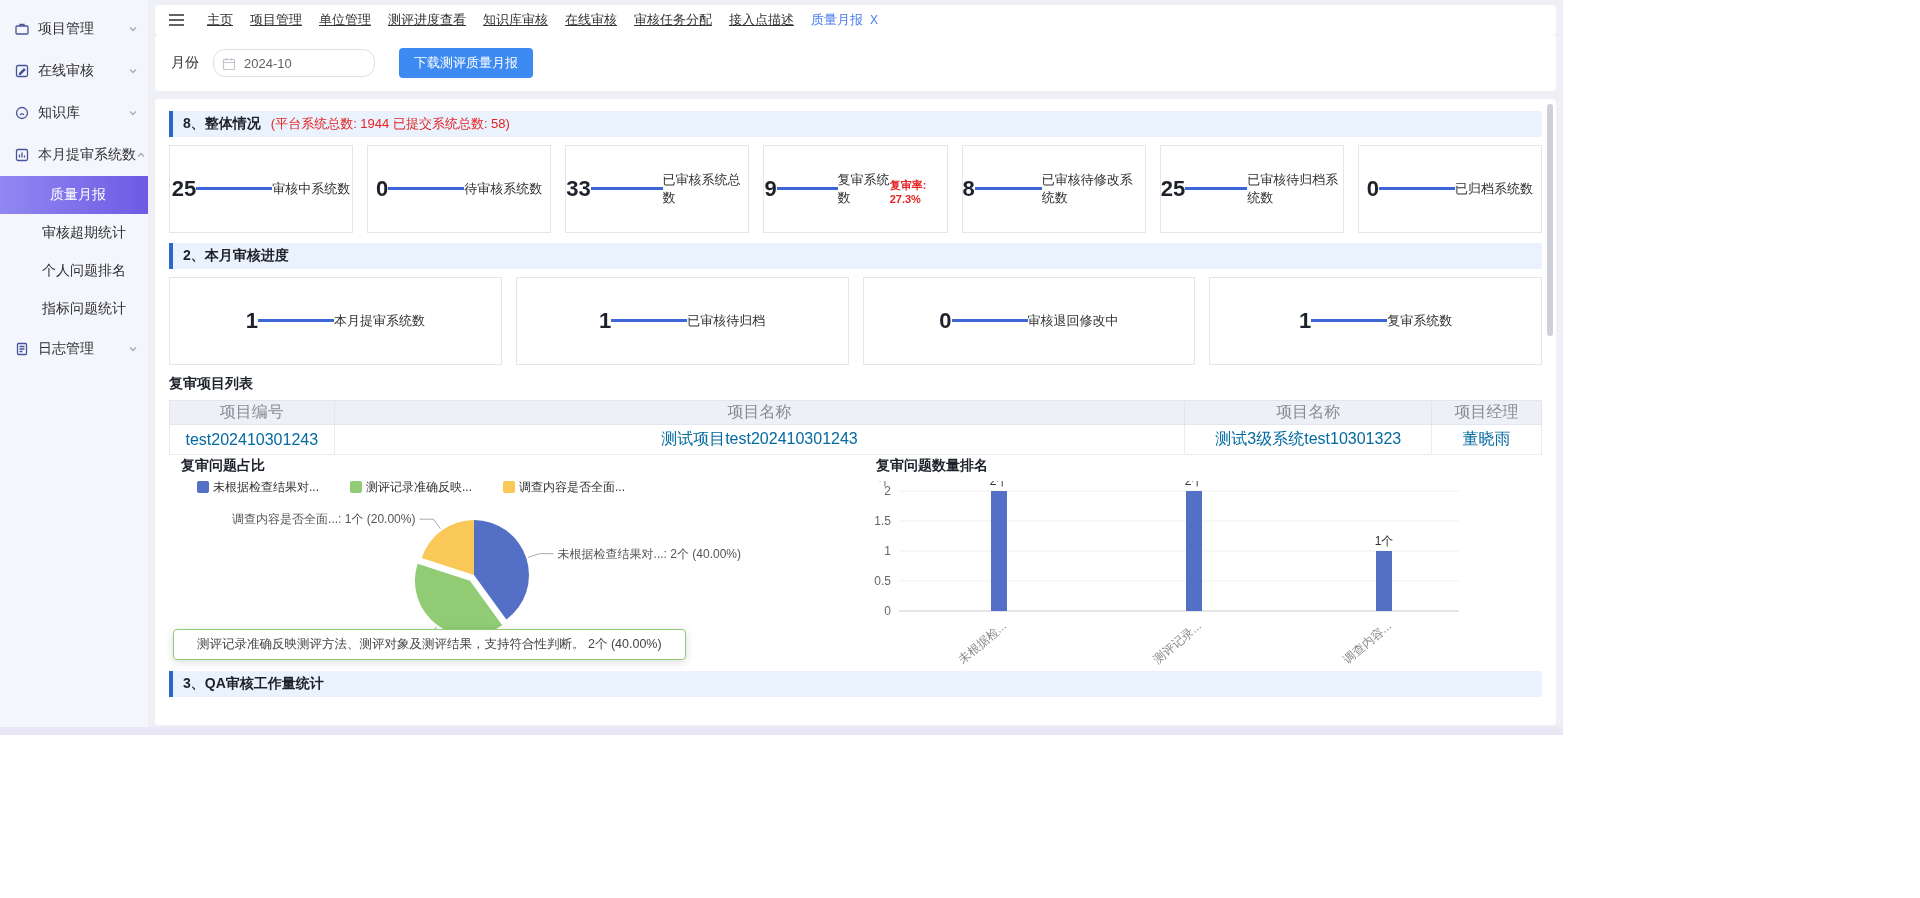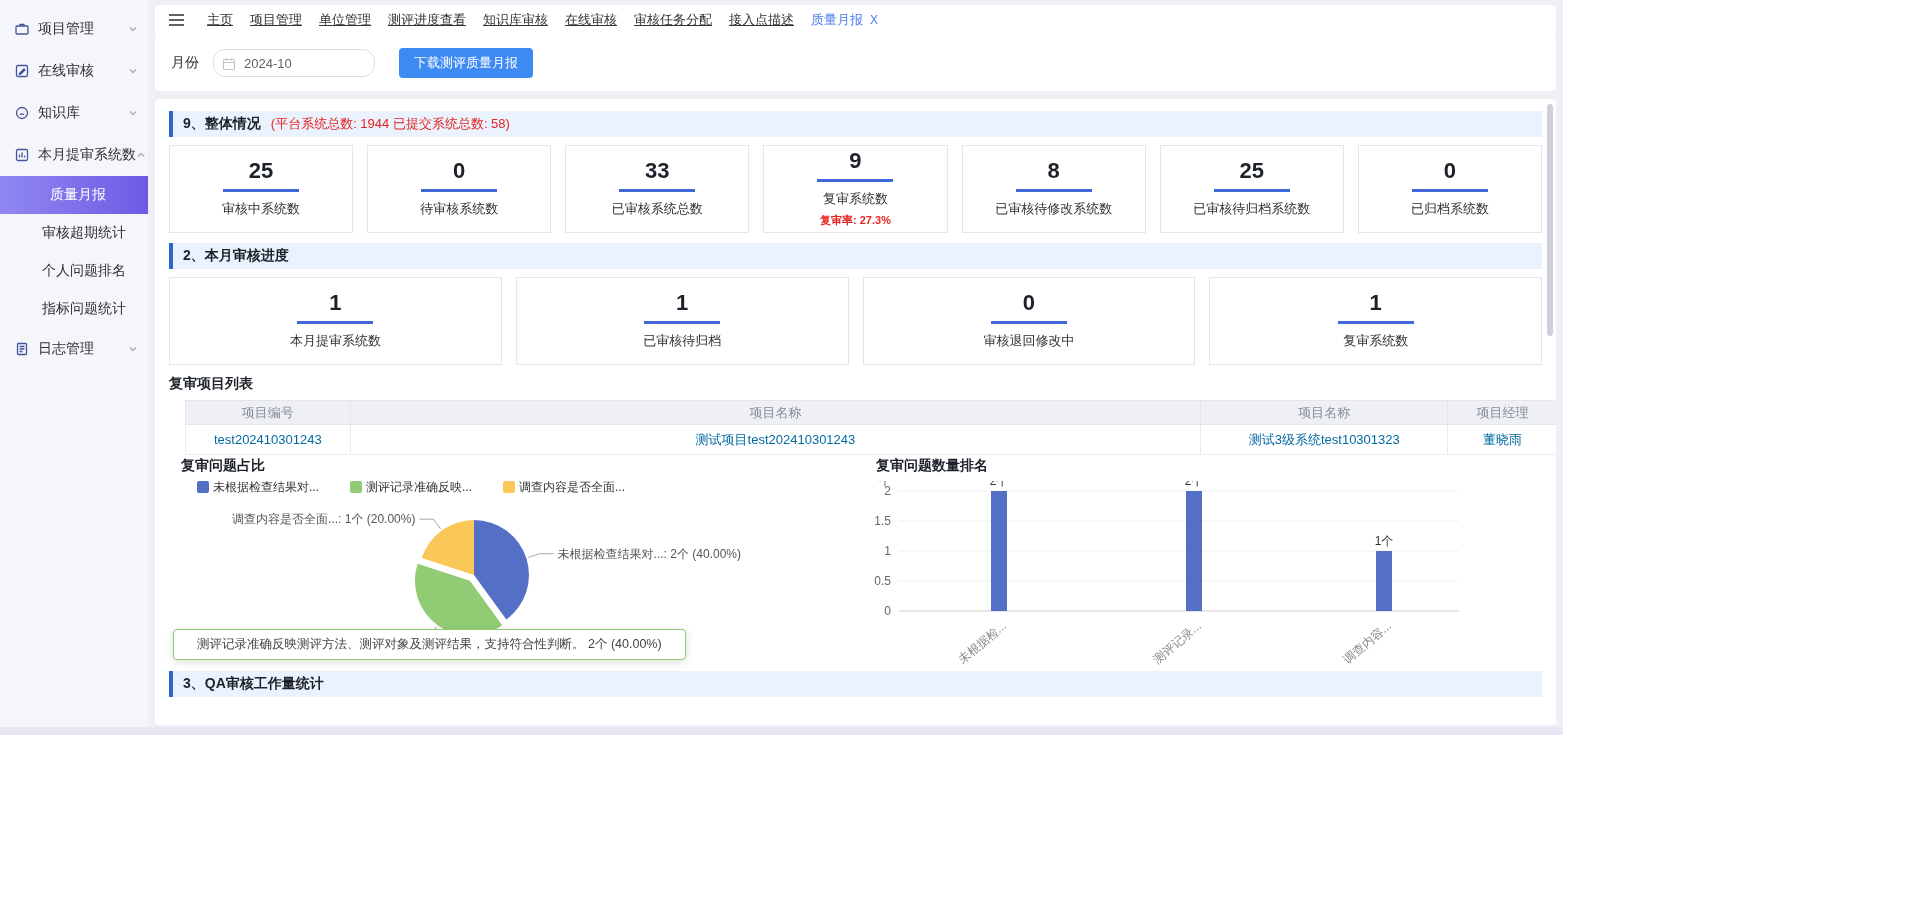--- a/index.html
+++ b/index.html
@@ -33,28 +33,28 @@
   .btn-primary { margin-left:24px; background:#3d8bf2; color:#fff; border:none; border-radius:4px; height:30px; padding:0 15px; font-size:13px; cursor:pointer; }
 
   .content-panel { background:#fff; border-radius:4px; margin-top:8px; flex:1; padding:12px 14px; position:relative; overflow:hidden; }
   .scroll-thumb { position:absolute; right:3px; top:5px; width:6px; height:232px; background:#cdd0d7; border-radius:3px; cursor:pointer; }
 
   .section-bar { background:#e9f2fd; border-left:4px solid #2e66c8; padding:4px 10px; display:flex; align-items:center; gap:10px; margin-bottom:8px; }
   .section-title { font-size:14px; font-weight:bold; color:#1d2129; }
   .section-sub { font-size:13px; color:#e62222; }
 
   .stats-row { display:flex; gap:14px; margin-bottom:10px; }
-  .stat-card { flex:1; background:#fff; border:1px solid #e5e6eb; display:flex; flex-direction:column; align-items:center; justify-content:center; height:88px; }
+  .stat-card { flex:1; background:#fff; border:1px solid #e5e6eb; display:flex; flex-direction:row; align-items:center; justify-content:center; height:88px; }
   .stat-num { font-size:22px; font-weight:bold; color:#1d2129; line-height:1; }
   .stat-line { width:76px; height:3px; background:#3f66d6; margin:7px 0 8px; }
   .stat-label { font-size:13px; color:#303133; }
   .stat-extra { font-size:11px; color:#e62222; font-weight:bold; margin-top:5px; }
 
   .table-title { font-size:14px; font-weight:bold; color:#1d2129; margin:2px 0 7px; }
-  .rv-table { width:100%; border-collapse:collapse; font-size:13px; table-layout:fixed;margin-left:16px; }
+  .rv-table { width:100%; border-collapse:collapse; font-size:16px; table-layout:fixed; }
   .rv-table th { background:#eef0f6; color:#868c96; font-weight:normal; height:24px; border:1px solid #e4e6eb; }
   .rv-table td { height:30px; text-align:center; color:#0369a1; border:1px solid #e9ebf0; overflow:hidden; white-space:nowrap; }
   .col-code { width:12%; } .col-name { width:62%; } .col-sys { width:18%; } .col-mgr { width:8%; }
 
   .charts-row { display:flex; margin-top:0; height:216px; position:relative; }
   .pie-panel { width:695px; position:relative; flex-shrink:0; }
   .bar-panel { flex:1; position:relative; }
   .chart-title { position:absolute; top:2px; left:12px; font-size:14px; font-weight:bold; color:#1d2129; z-index:2; }
   .pie-svg { position:absolute; top:0; left:0; }
   .pie-legend { position:absolute; top:24px; left:28px; display:flex; gap:31px; font-size:12px; color:#333; align-items:center; z-index:2; }
@@ -186,21 +186,21 @@
             </svg>
         </span>
         <input class="month-input" readonly="" value="2024-10" style="">
       </span>
       <button class="btn-primary">下载测评质量月报</button>
     </div>
 
     <div class="content-panel">
 
       <div class="section-bar">
-        <span class="section-title">9、整体情况</span>
+        <span class="section-title">8、整体情况</span>
         <span class="section-sub">(平台系统总数: 1944   已提交系统总数: 58)</span>
       </div>
 
       <div class="stats-row">
         <div class="stat-card">
           <div class="stat-num">25</div>
           <div class="stat-line"></div>
           <div class="stat-label">审核中系统数</div>
         </div>
         <div class="stat-card">

